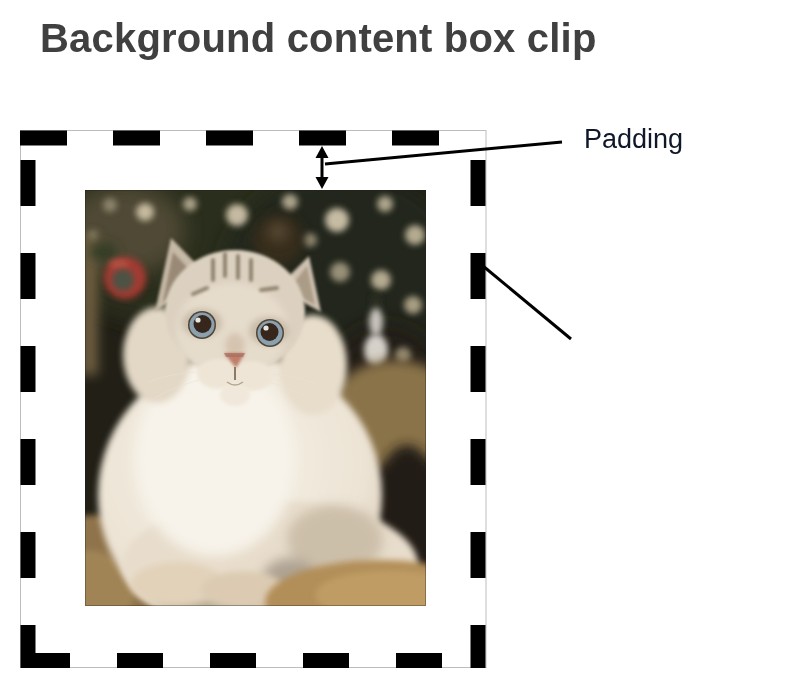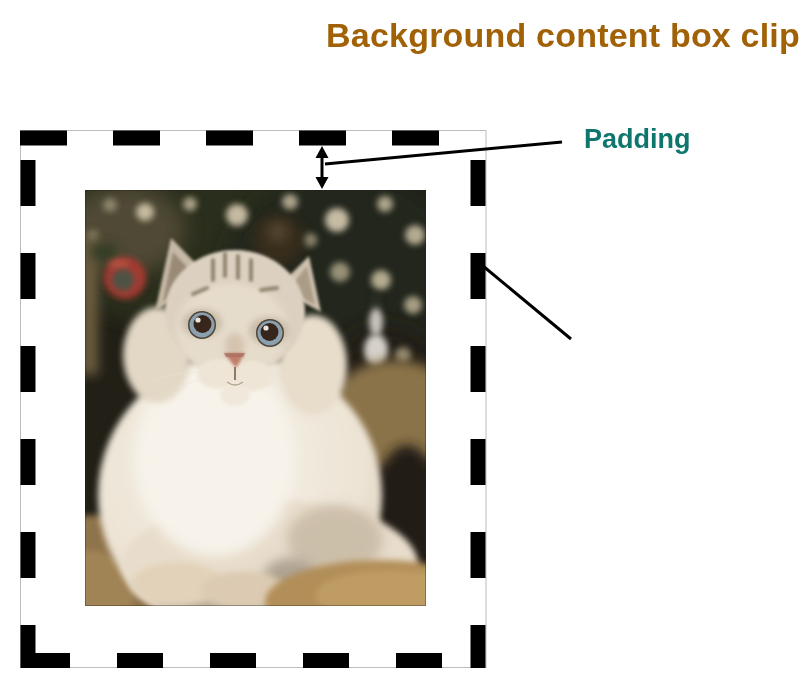--- a/index.html
+++ b/index.html
@@ -1,25 +1,25 @@
 <!DOCTYPE html>
 <html><head>
 <meta charset="utf-8">
 <style>
   html,body{margin:0;padding:0;background:#ffffff;}
   .canvas{
     position:relative;width:800px;height:692px;overflow:hidden;
     background:#ffffff;font-family:"Liberation Sans",sans-serif;
   }
   .title{
-    position:absolute;top:16px;left:40px;width:760px;text-align:right;
-    font-size:34px;font-weight:bold;color:#a16207;letter-spacing:.2px;
+    position:absolute;top:16px;left:40px;width:760px;text-align:left;
+    font-size:40px;font-weight:bold;color:#404040;letter-spacing:.2px;
   }
   .anno-label{
-    position:absolute;font-size:27px;font-weight:bold;color:#0f766e;white-space:nowrap;
+    position:absolute;font-size:27px;font-weight:normal;color:#0f172a;white-space:nowrap;
   }
   .label-padding{left:584px;top:124px;}
   .label-viewborder{left:589px;top:315px;}
   .diagram-svg{position:absolute;left:0;top:0;}
   .photo-svg{position:absolute;left:85px;top:190px;}
 </style>
 </head>
 <body>
 
 <div class="canvas">

